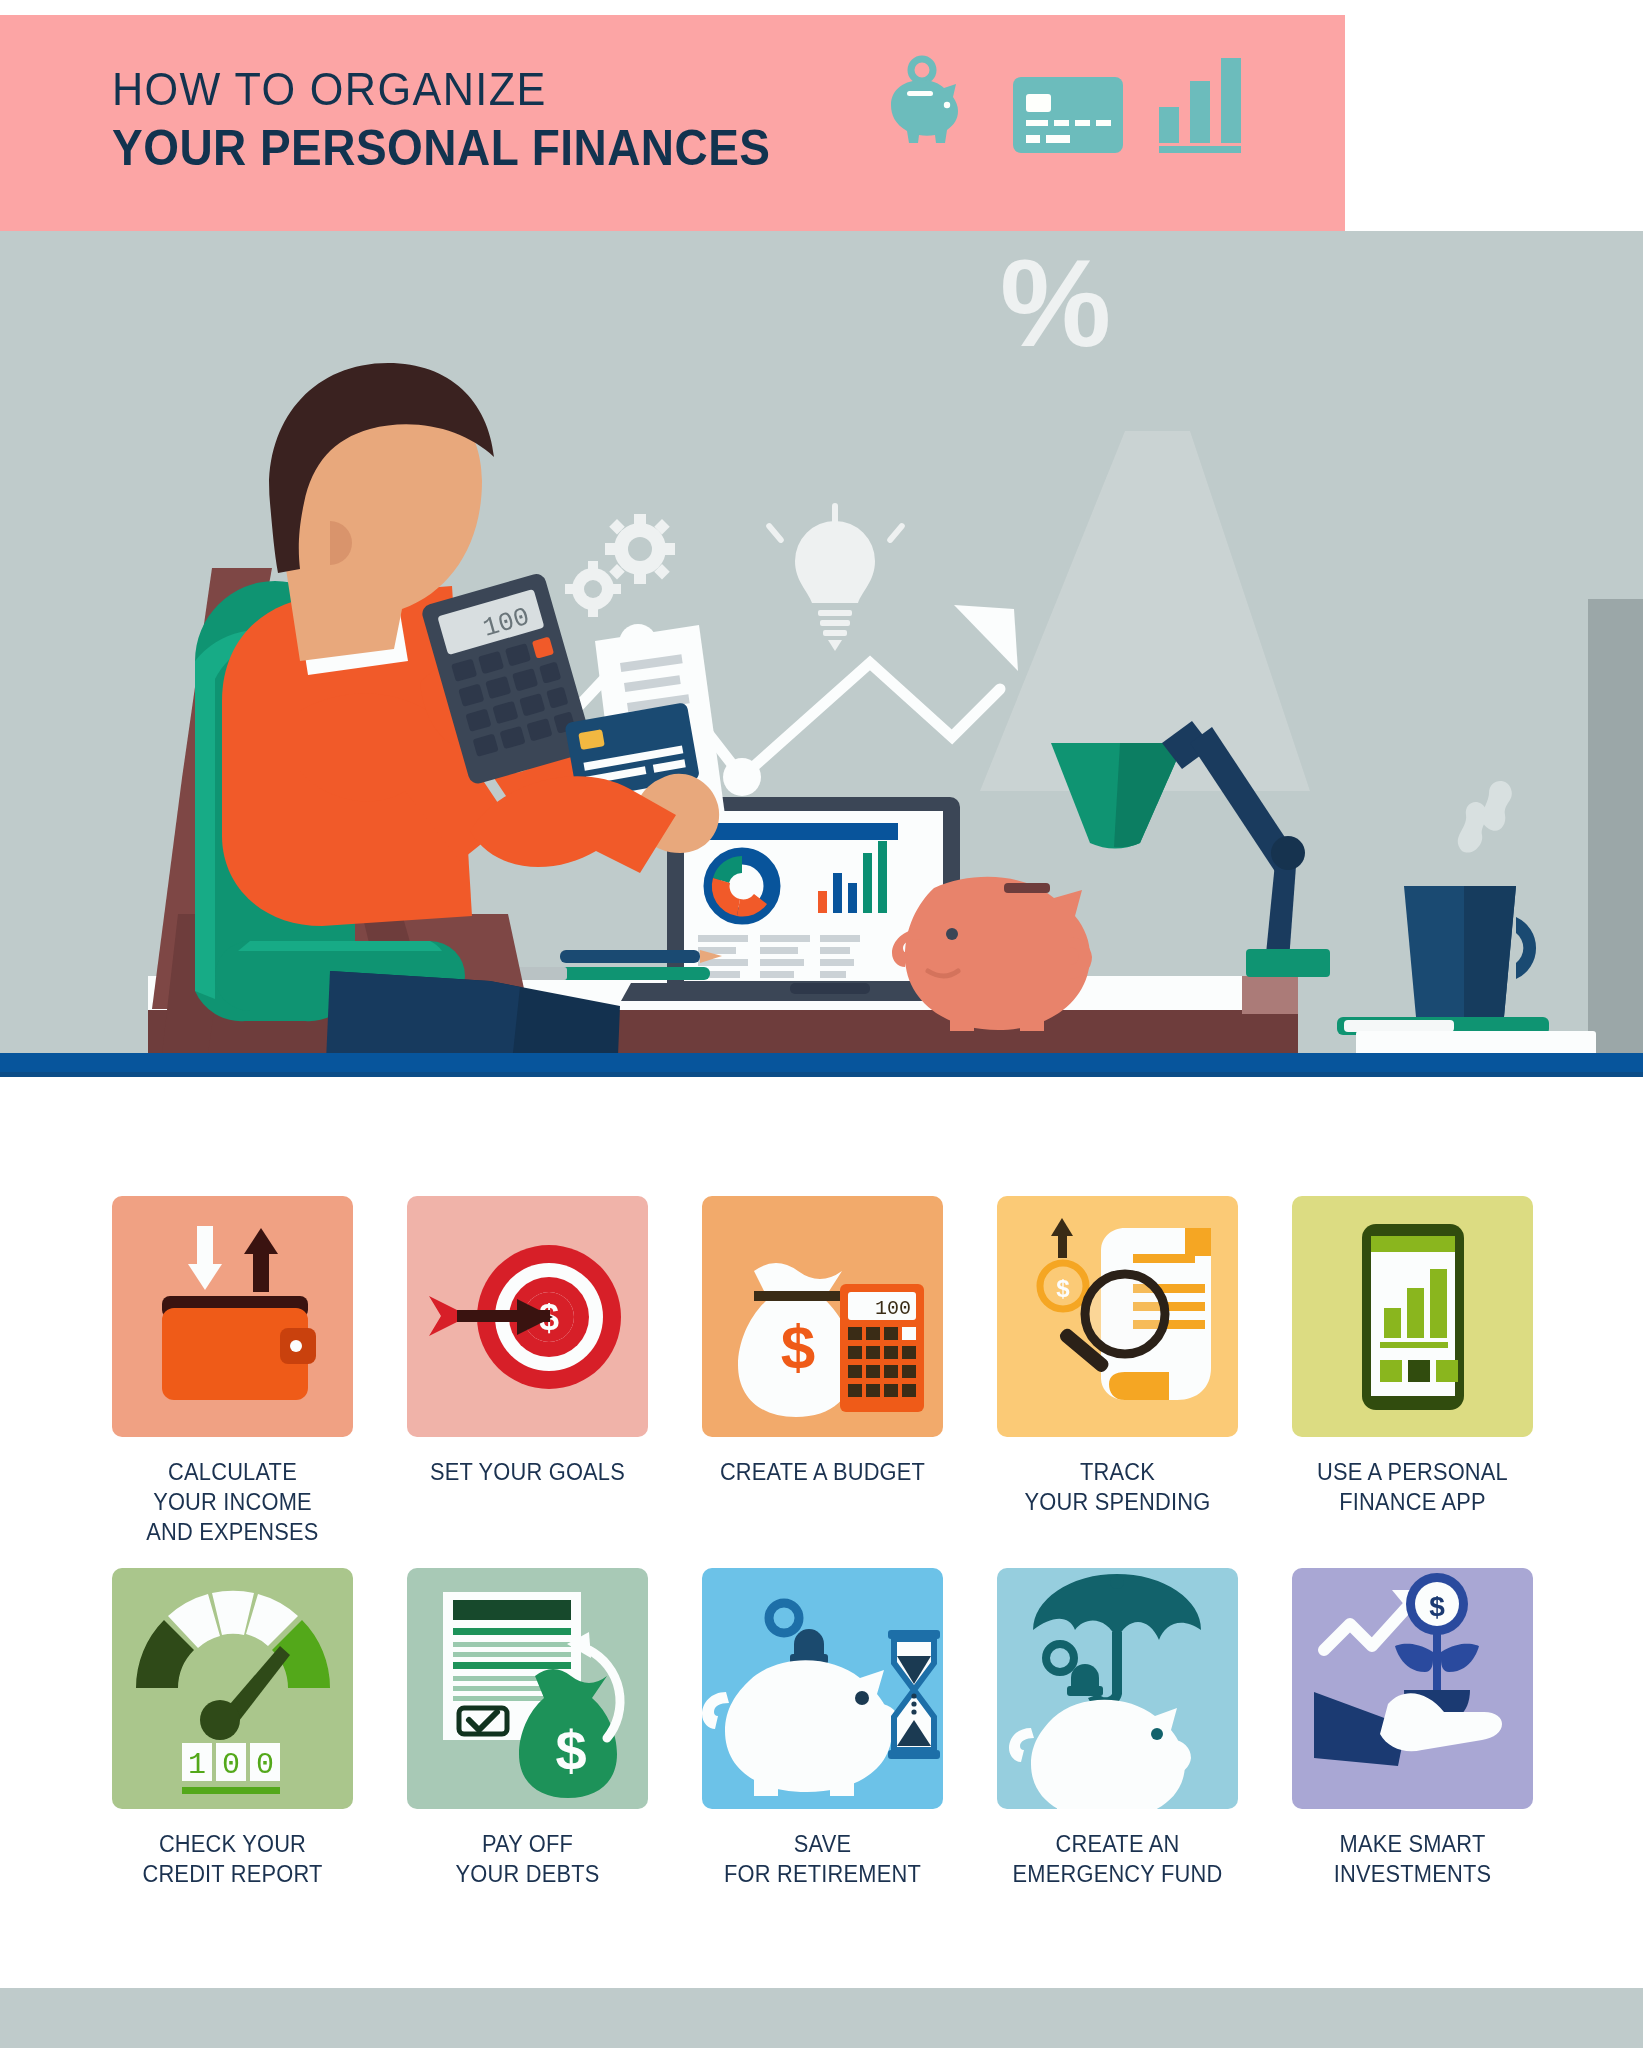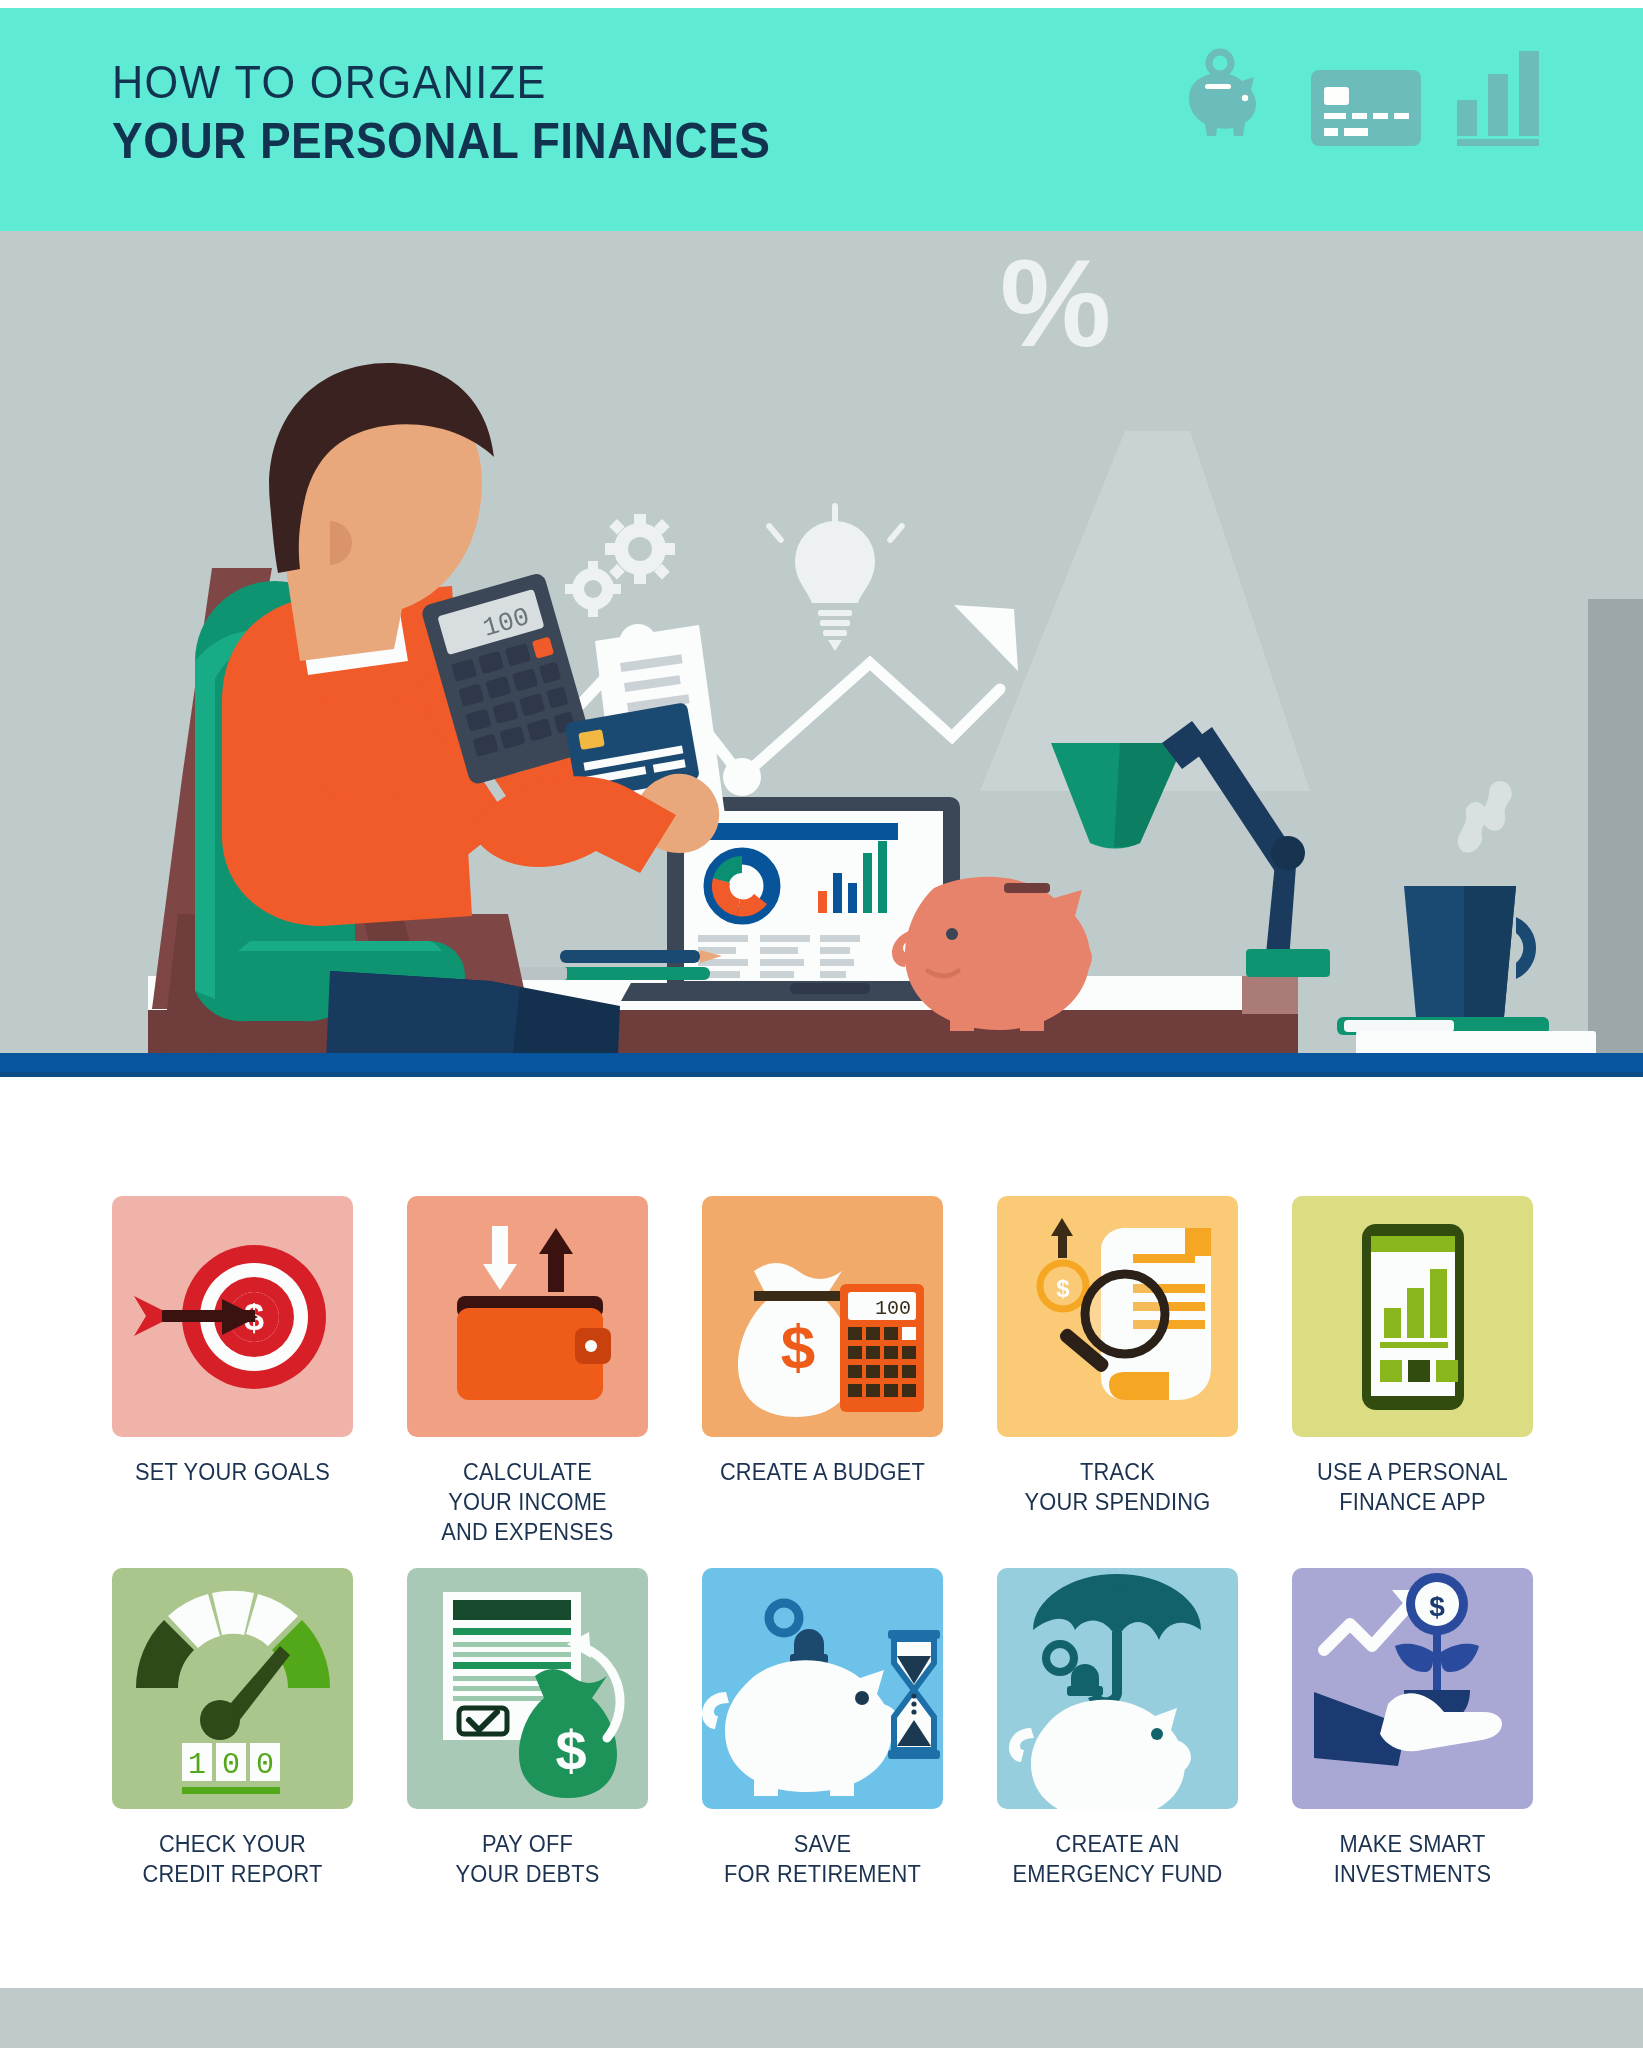--- a/index.html
+++ b/index.html
@@ -6,22 +6,22 @@
   html, body {
     width: 1643px; height: 2048px;
     background: #ffffff;
     font-family: "Liberation Sans", sans-serif;
     overflow: hidden;
   }
   .page { position: relative; width: 1643px; height: 2048px; background: #fff; }
 
   
   .header {
-    position: absolute; left: 0; top: 8px; width: 1643px; height: 231px;
-    background: #5eead4;
+    position: absolute; left: 0; top: 15px; width: 1345px; height: 231px;
+    background: #fca5a5;
   }
   .title-block { position: absolute; left: 112px; top: 48px; }
   .title-line1 {
     font-size: 47px; font-weight: 400; letter-spacing: 1.5px;
     color: #12334f; line-height: 1.12;
     transform: scaleX(0.92); transform-origin: left center;
     white-space: nowrap;
   }
   .title-line2 {
     font-size: 50px; font-weight: 700; letter-spacing: 0.5px;
@@ -357,56 +357,56 @@
       </g>
     </svg>
   </div>
 
   <div class="blue-band"></div>
   <div class="blue-band-shadow"></div>
 
   <div class="grid">
 
     <div class="cell">
+      <div class="tile" style="background:#f0a183">
+        <svg width="241" height="241" viewBox="0 0 241 241">
+
+          <rect x="85" y="30" width="16" height="42" fill="#fbfdfd"></rect>
+          <path d="M76 68 l34 0 l-17 26 z" fill="#fbfdfd"></path>
+
+          <rect x="141" y="52" width="16" height="44" fill="#3a1310"></rect>
+          <path d="M132 58 l34 0 l-17 -26 z" fill="#3a1310"></path>
+
+          <rect x="50" y="100" width="146" height="22" rx="8" fill="#3a1310"></rect>
+
+          <rect x="50" y="112" width="146" height="92" rx="12" fill="#ef5b18"></rect>
+          <rect x="168" y="132" width="36" height="36" rx="8" fill="#c9410d"></rect>
+          <circle cx="184" cy="150" r="6" fill="#fbfdfd"></circle>
+        </svg>
+      </div>
+      <div class="cell-label">CALCULATE
+YOUR INCOME
+AND EXPENSES</div>
+    </div>
+
+    <div class="cell">
       <div class="tile" style="background:#f0b3a9">
         <svg width="241" height="241" viewBox="0 0 241 241">
           <circle cx="142" cy="121" r="72" fill="#d71f28"></circle>
           <circle cx="142" cy="121" r="54" fill="#fbfdfd"></circle>
           <circle cx="142" cy="121" r="40" fill="#d71f28"></circle>
           <circle cx="142" cy="121" r="25" fill="#fbfdfd"></circle>
           <circle cx="142" cy="121" r="25" fill="#d71f28"></circle>
           <text x="142" y="134" text-anchor="middle" font-family="Liberation Sans, sans-serif" font-size="36" font-weight="700" fill="#fbfdfd">$</text>
           <rect x="38" y="114" width="105" height="12" fill="#3a1310"></rect>
           <path d="M110 103 l36 18 l-36 18 z" fill="#3a1310"></path>
           <path d="M22 100 l28 14 l0 12 l-28 14 l12 -20 z" fill="#d71f28"></path>
         </svg>
       </div>
       <div class="cell-label">SET YOUR GOALS</div>
-    </div>
-
-    <div class="cell">
-      <div class="tile" style="background:#f0a183">
-        <svg width="241" height="241" viewBox="0 0 241 241">
-
-          <rect x="85" y="30" width="16" height="42" fill="#fbfdfd"></rect>
-          <path d="M76 68 l34 0 l-17 26 z" fill="#fbfdfd"></path>
-
-          <rect x="141" y="52" width="16" height="44" fill="#3a1310"></rect>
-          <path d="M132 58 l34 0 l-17 -26 z" fill="#3a1310"></path>
-
-          <rect x="50" y="100" width="146" height="22" rx="8" fill="#3a1310"></rect>
-
-          <rect x="50" y="112" width="146" height="92" rx="12" fill="#ef5b18"></rect>
-          <rect x="168" y="132" width="36" height="36" rx="8" fill="#c9410d"></rect>
-          <circle cx="184" cy="150" r="6" fill="#fbfdfd"></circle>
-        </svg>
-      </div>
-      <div class="cell-label">CALCULATE
-YOUR INCOME
-AND EXPENSES</div>
     </div>
 
     <div class="cell">
       <div class="tile" style="background:#f2aa6b">
         <svg width="241" height="241" viewBox="0 0 241 241">
 
           <path d="M52 75 q22 -16 44 0 q22 16 44 0 l-18 28 c18 16 30 42 30 66 c0 32-22 52-58 52 c-36 0-58-20-58-52 c0-24 12-50 30-66z" fill="#fbfdfd"></path>
           <rect x="52" y="95" width="88" height="10" fill="#3a2c16"></rect>
           <text x="96" y="172" text-anchor="middle" font-family="Liberation Sans, sans-serif" font-size="62" font-weight="700" fill="#ef5b18">$</text>
 

